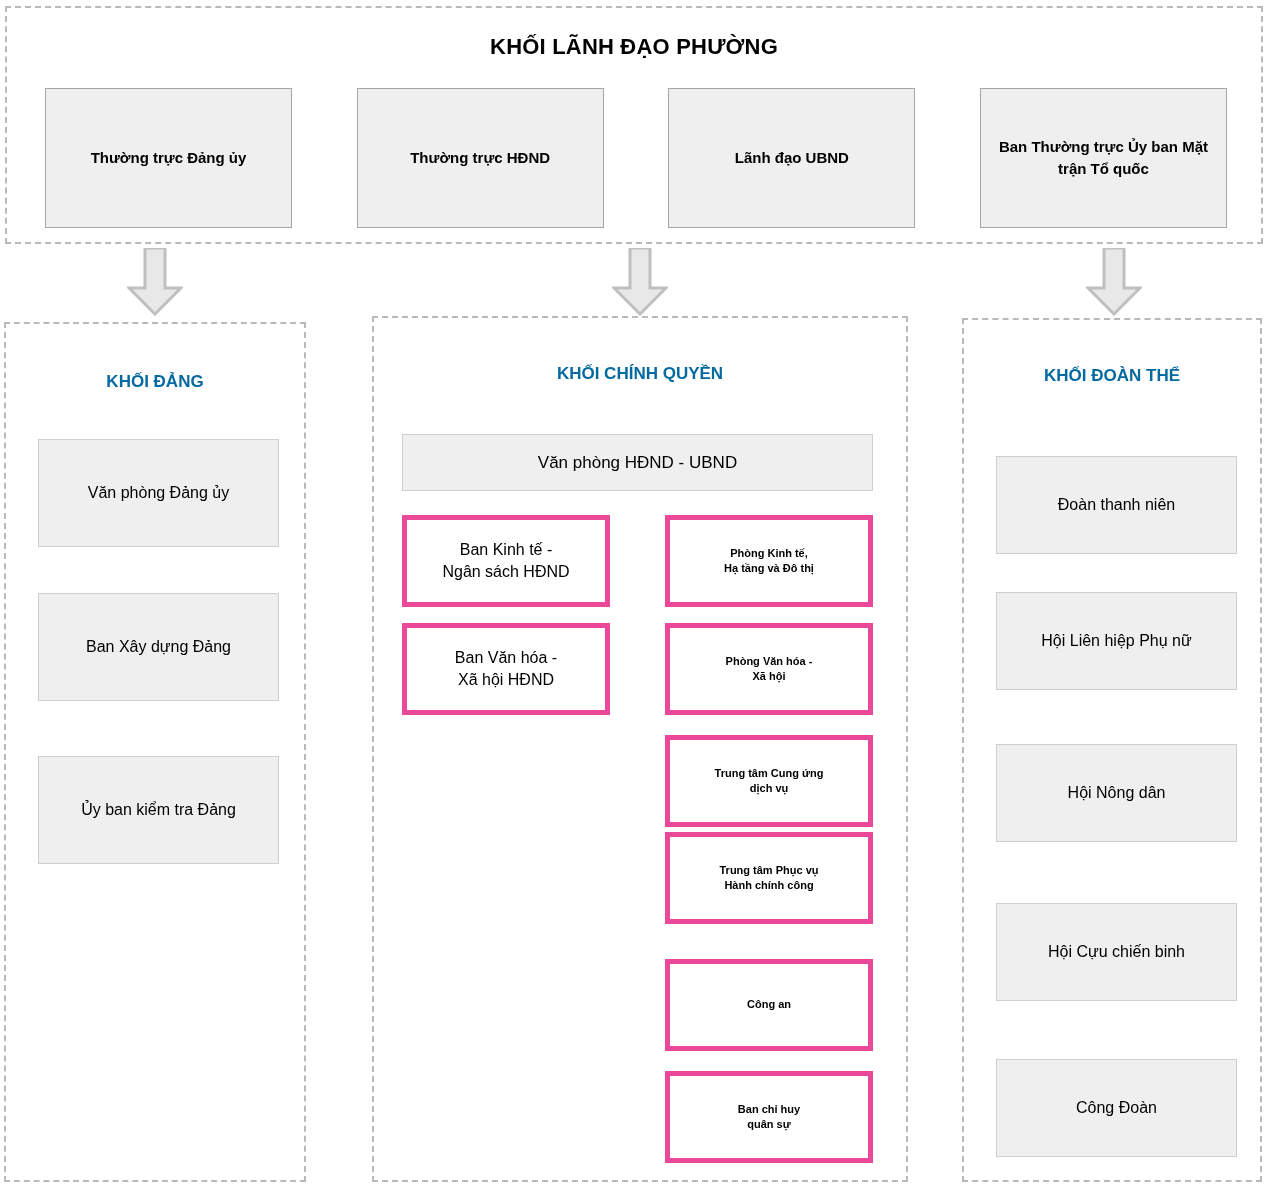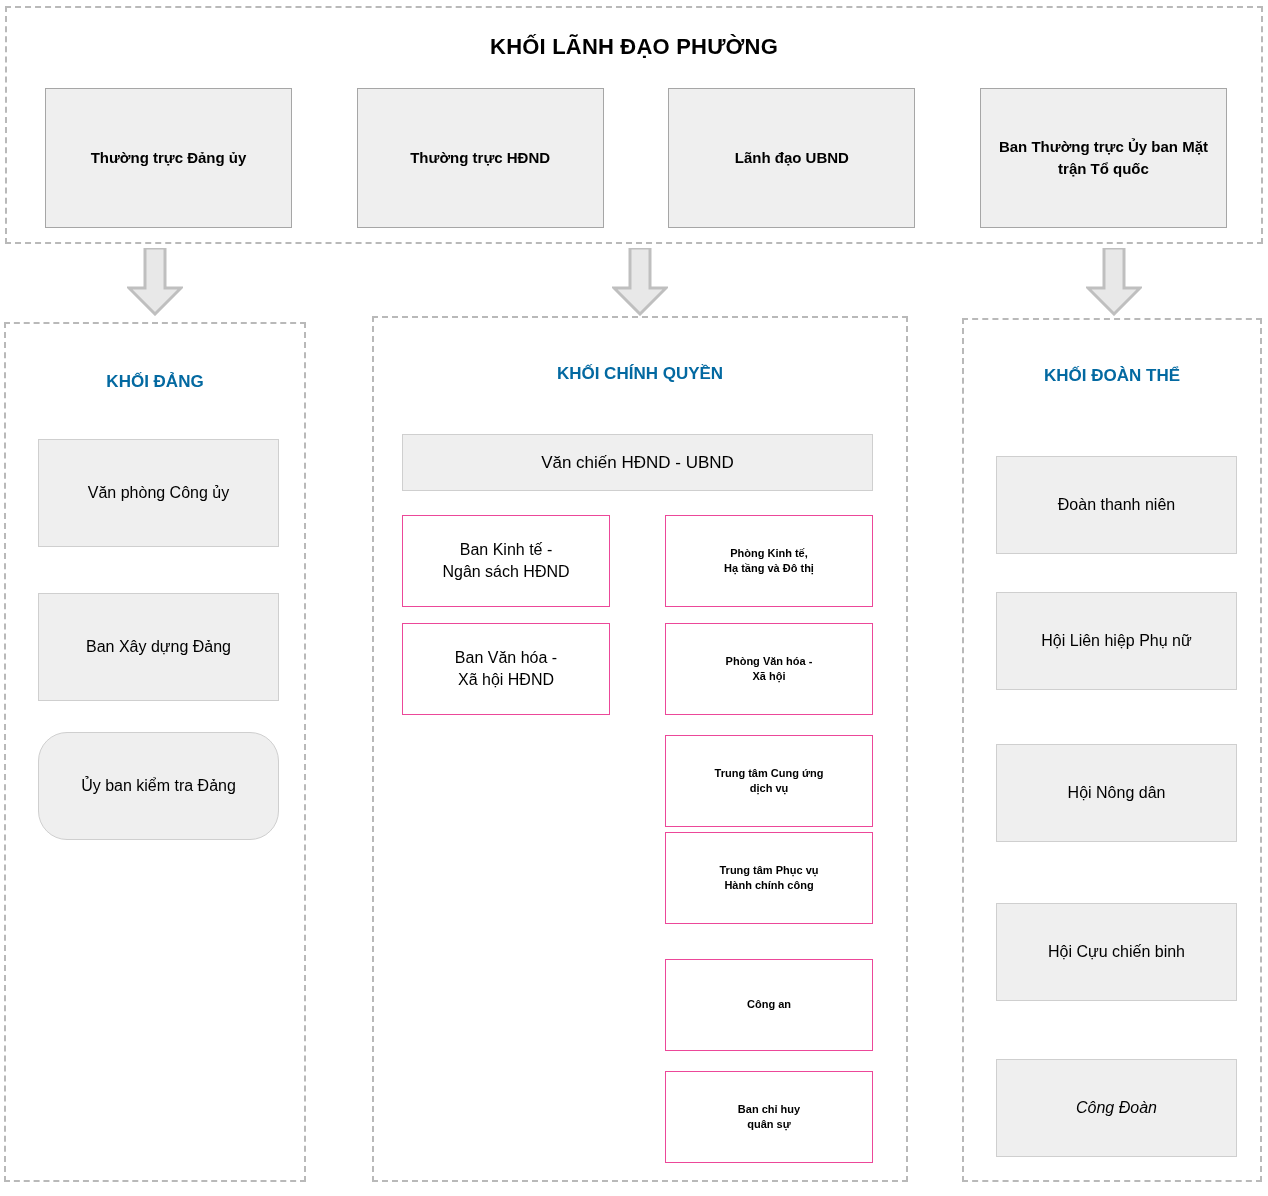--- a/index.html
+++ b/index.html
@@ -136,33 +136,33 @@
     padding: 3px 6px;
   }
 
   .node-filled {
     background: #efefef;
     border: 1px solid #cfcfcf;
   }
 
   .node-outline {
     background: #ffffff;
-    border: 1px solid #ec4899;
+    border: 5px solid #ec4899;
   }
 
   
   .party-node {
     left: 32px;
     width: 241px;
     height: 108px;
     font-size: 16px;
   }
   #party-node-0 { top: 115px; }
   #party-node-1 { top: 269px; }
-  #party-node-2 { top: 408px; border-radius: 29px; }
+  #party-node-2 { top: 432px; }
 
   
   #gov-office-node {
     left: 28px;
     top: 116px;
     width: 471px;
     height: 57px;
     font-size: 17px;
   }
 
@@ -195,21 +195,21 @@
   .union-node {
     left: 32px;
     width: 241px;
     height: 98px;
     font-size: 16px;
   }
   #union-node-0 { top: 116px; margin-top: 20px; }
   #union-node-1 { top: 272px; }
   #union-node-2 { top: 424px; }
   #union-node-3 { top: 583px; }
-  #union-node-4 { top: 739px; font-style: italic; }
+  #union-node-4 { top: 739px; }
 </style>
 </head>
 <body>
 
 <div id="chart-root">
 
   <div class="dashed-group" id="top-band">
     <div class="band-title">KHỐI LÃNH ĐẠO PHƯỜNG</div>
 
     <div id="top-boxes">
@@ -234,29 +234,29 @@
 
   <div class="down-arrow" id="arrow-right">
     <svg viewBox="0 0 56 68" preserveAspectRatio="none" aria-hidden="true">
       <polygon points="18,0 38,0 38,40 54,40 28,66 2,40 18,40" fill="#e8e8e8" stroke="#bfbfbf" stroke-width="3"></polygon>
     </svg>
   </div>
 
   <div class="dashed-group" id="group-party">
     <div class="group-title">KHỐI ĐẢNG</div>
 
-    <div class="node node-filled party-node" id="party-node-0">Văn phòng Công ủy</div>
+    <div class="node node-filled party-node" id="party-node-0">Văn phòng Đảng ủy</div>
     <div class="node node-filled party-node" id="party-node-1">Ban Xây dựng Đảng</div>
     <div class="node node-filled party-node" id="party-node-2">Ủy ban kiểm tra Đảng</div>
   </div>
 
   <div class="dashed-group" id="group-government">
     <div class="group-title">KHỐI CHÍNH QUYỀN</div>
 
-    <div class="node node-filled" id="gov-office-node">Văn chiến HĐND - UBND</div>
+    <div class="node node-filled" id="gov-office-node">Văn phòng HĐND - UBND</div>
 
     <div class="node node-outline gov-left-node" id="gov-left-node-0">Ban Kinh tế -<br>Ngân sách HĐND</div>
     <div class="node node-outline gov-left-node" id="gov-left-node-1">Ban Văn hóa -<br>Xã hội HĐND</div>
 
     <div class="node node-outline gov-right-node" id="gov-right-node-0">Phòng Kinh tế,<br>Hạ tầng và Đô thị</div>
     <div class="node node-outline gov-right-node" id="gov-right-node-1">Phòng Văn hóa -<br>Xã hội</div>
     <div class="node node-outline gov-right-node" id="gov-right-node-2">Trung tâm Cung ứng<br>dịch vụ</div>
     <div class="node node-outline gov-right-node" id="gov-right-node-3">Trung tâm Phục vụ<br>Hành chính công</div>
     <div class="node node-outline gov-right-node" id="gov-right-node-4">Công an</div>
     <div class="node node-outline gov-right-node" id="gov-right-node-5">Ban chỉ huy<br>quân sự</div>

